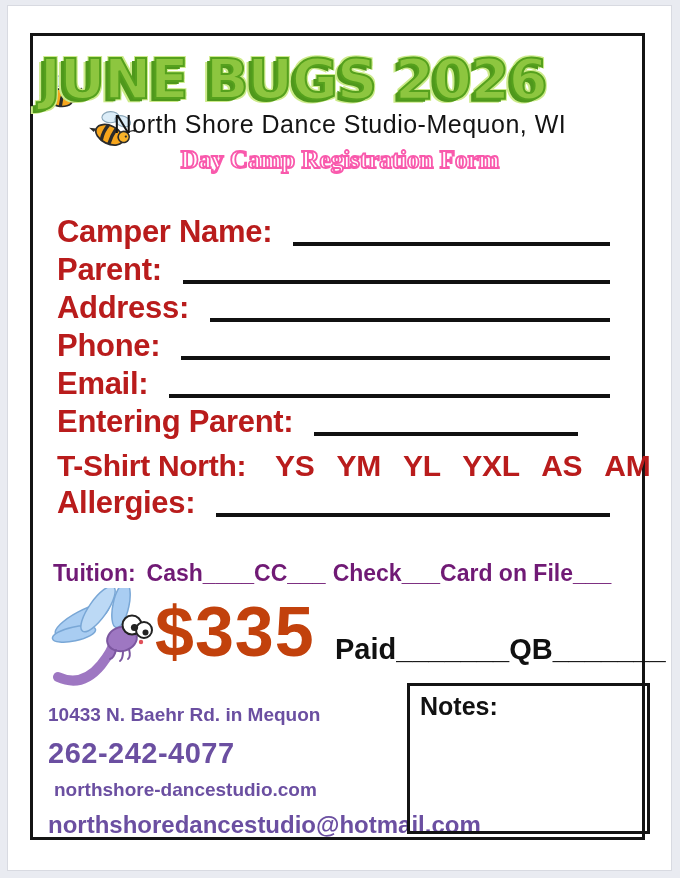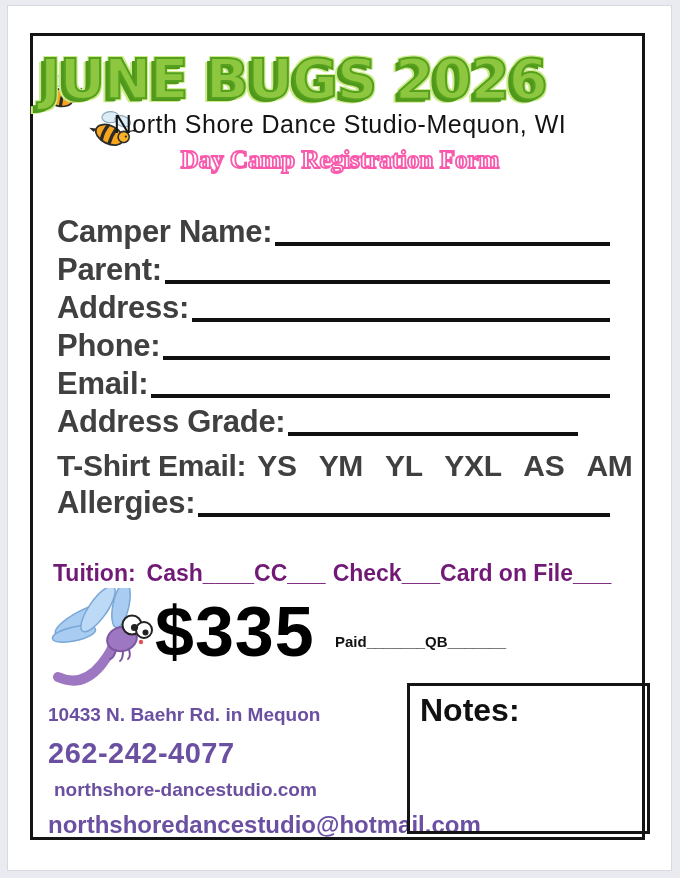--- a/index.html
+++ b/index.html
@@ -17,45 +17,45 @@
   .form-heading{position:absolute;left:40px;top:146px;width:600px;text-align:center;
     font-family:Liberation Serif, serif;font-weight:700;font-size:25px;letter-spacing:0;
     color:#f959ac;}
   @supports (-webkit-text-stroke: 1px black){
     .form-heading{color:#ffffff;-webkit-text-stroke:1.8px #f959ac;
       text-shadow:0 0 1px #fbb7dc;}
   }
 
   
   .rows{position:absolute;left:57px;top:212px;width:553px;}
-  .row{display:flex;align-items:flex-end;height:38px;font-weight:700;font-size:31px;color:#404040;letter-spacing:-0.3px;white-space:nowrap;}
+  .row{display:flex;align-items:flex-end;height:38px;font-weight:700;font-size:31px;color:#b91c1c;letter-spacing:-0.3px;white-space:nowrap;gap:18px;}
   .row .line{flex:1;border-bottom:4px solid #111;margin:0 0 4px 3px;}
   .row.grade .line{margin-right:32px;}
   .row.tshirt{margin-top:5px;font-size:30px;}
   .sizes span{margin-left:14px;margin-top:48px;}
   .sizes span:first-child{margin-left:11px;}
 
   
   .tuition{position:absolute;left:53px;top:560px;display:flex;align-items:baseline;font-weight:700;font-size:23px;color:#701a75;white-space:nowrap;}
   .tuition .t-label{margin-right:11px;}
   .tuition .opt{display:inline;}
   .tuition .opt.gap{margin-left:7px;}
-  .price{position:absolute;left:155px;top:597px;font-weight:800;font-size:70px;line-height:1;color:#000000;letter-spacing:1px;font-family:"Liberation Sans",sans-serif;}
-  .paidline{position:absolute;left:335px;top:633px;font-weight:700;font-size:15px;color:#111;white-space:nowrap;}
+  .price{position:absolute;left:155px;top:597px;font-weight:800;font-size:70px;line-height:1;color:#c2410c;letter-spacing:1px;font-family:"Liberation Sans",sans-serif;}
+  .paidline{position:absolute;left:335px;top:633px;font-weight:700;font-size:29px;color:#111;white-space:nowrap;}
 
   
   .contact{position:absolute;left:48px;top:704px;color:#6b4fa1;font-weight:700;}
   .contact .addr{font-size:19px;margin-bottom:11px;}
   .contact .phone{font-size:29px;letter-spacing:0.5px;margin-bottom:9px;}
   .contact .web{font-size:19px;margin:0 0 10px 6px;}
   .contact .email{font-size:24px;}
 
   
   .notes{position:absolute;left:407px;top:683px;width:217px;height:133px;border:3px solid #141414;padding:6px 10px;box-sizing:content-box;}
-  .notes .notes-label{font-weight:700;font-size:32px;color:#111;}
+  .notes .notes-label{font-weight:700;font-size:25px;color:#111;}
 
   
   .bee1{position:absolute;left:36px;top:70px;width:48px;height:46px;}
   .bee2{position:absolute;left:84px;top:106px;width:54px;height:48px;}
   .dragonfly{position:absolute;left:44px;top:588px;width:110px;height:102px;}
 </style>
 </head>
 <body>
 
 <div id="screen">
@@ -110,25 +110,25 @@
     </div>
     <div class="row">
       <span>Phone:</span>
       <span class="line"></span>
     </div>
     <div class="row">
       <span>Email:</span>
       <span class="line"></span>
     </div>
     <div class="row grade">
-      <span>Address Grade:</span>
+      <span>Entering Parent:</span>
       <span class="line"></span>
     </div>
     <div class="row tshirt">
-      <span>T-Shirt Email:</span>
+      <span>T-Shirt North:</span>
       <span class="sizes">
         <span>YS</span>
         <span>YM</span>
         <span>YL</span>
         <span>YXL</span>
         <span>AS</span>
         <span>AM</span>
       </span>
     </div>
     <div class="row">

